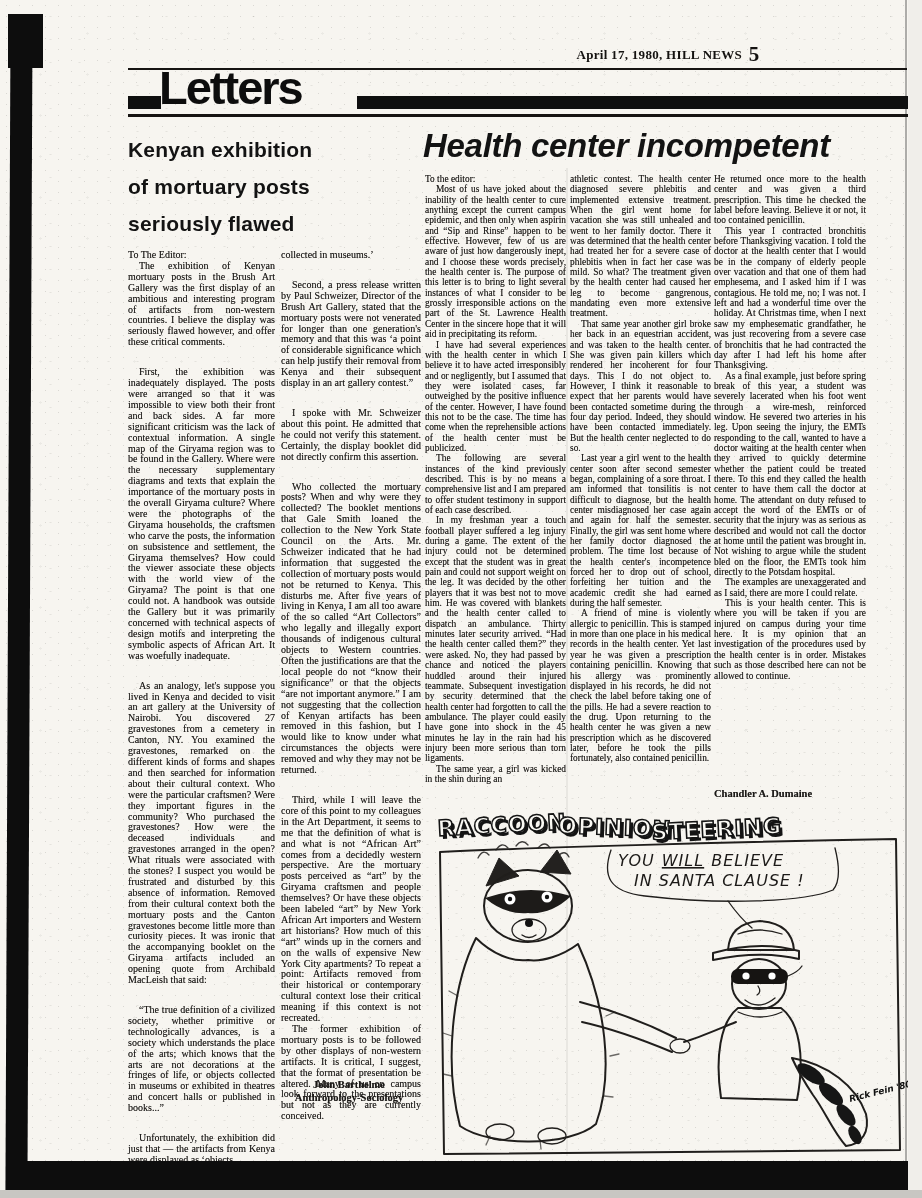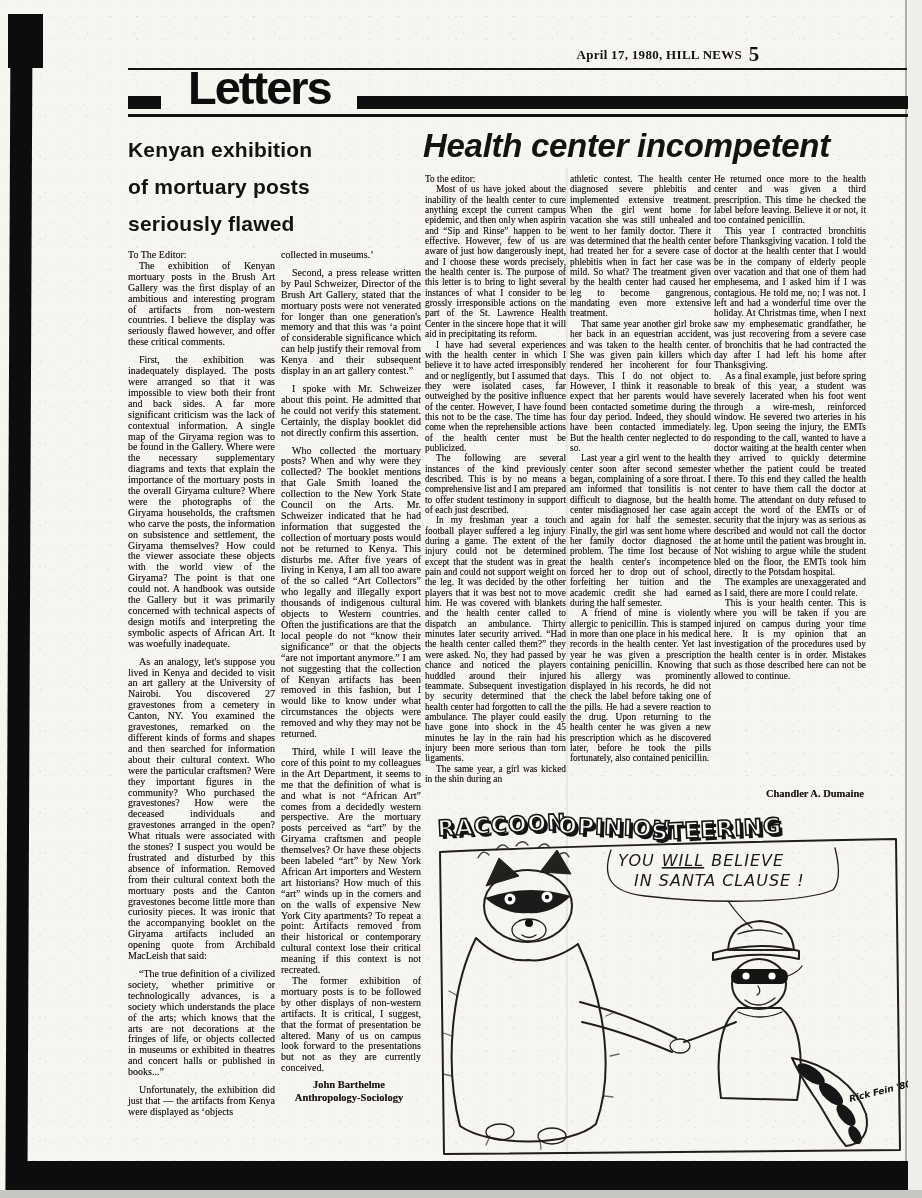--- a/index.html
+++ b/index.html
@@ -26,49 +26,49 @@
   
   .dateline{position:absolute;left:430px;top:42px;width:476px;text-align:center;
     font-weight:bold;font-size:13px;letter-spacing:.3px;color:#141210;}
   .dateline .pageno{font-size:21px;font-weight:bold;vertical-align:-2px;padding-left:3px;}
   .header-rule{position:absolute;left:128px;top:68px;width:779px;height:2px;background:#161412;}
 
   
   .masthead{position:absolute;left:128px;top:74px;width:780px;height:48px;}
   .mh-bar-left{position:absolute;left:0;top:22px;width:33px;height:13px;background:#0f0f0f;}
   .mh-title{position:absolute;left:31px;top:-10px;font-family:"Liberation Sans",sans-serif;
-    font-weight:900;font-size:47px;line-height:48px;letter-spacing:-2px;color:#0d0d0d;margin-left:29px;}
+    font-weight:900;font-size:47px;line-height:48px;letter-spacing:-2px;color:#0d0d0d;}
   .mh-bar-right{position:absolute;left:229px;right:0;top:22px;height:13px;background:#0f0f0f;}
   .mh-rule{position:absolute;left:0;right:0;top:40px;height:3px;background:#161412;}
 
   
   .headline1{position:absolute;left:128px;top:131px;width:302px;
     font-family:"Liberation Sans",sans-serif;font-weight:bold;font-size:21px;color:#131313;}
   .headline1 p{margin:0;line-height:37px;letter-spacing:.2px;}
   .headline2{position:absolute;left:423px;top:127px;width:486px;
     font-family:"Liberation Sans",sans-serif;font-weight:bold;font-style:italic;
     font-size:33px;letter-spacing:-.3px;color:#131313;}
 
   
   .col{position:absolute;text-align:justify;color:#1c1a18;text-shadow:0 0 .4px rgba(28,26,24,.55);}
   .col p{margin:0;text-indent:11px;}
   .col p.noindent{text-indent:0;}
   .l1{font-size:10px;line-height:10.9px;}
-  .l1 p.gap{margin-top:7px;}
+  .l1 p.gap{margin-top:19px;}
   .l2{font-size:9.4px;line-height:10.35px;}
   .l2 p.gap{}
   .l1c1{left:128px;top:250px;width:147px;}
   .l1c2{left:281px;top:250px;width:140px;}
   .l2c1{left:425px;top:174px;width:141px;}
   .l2c2{left:570px;top:174px;width:141px;}
   .l2c3{left:714px;top:174px;width:152px;}
 
   .sig{position:absolute;font-weight:bold;text-shadow:0 0 .4px rgba(28,26,24,.55);}
   .sig1{left:281px;top:1078px;width:136px;text-align:center;font-size:10.5px;line-height:13px;}
-  .sig2{left:714px;top:788px;width:150px;text-align:right;font-size:10.5px;font-family:Liberation Serif, serif;}
+  .sig2{left:714px;top:788px;width:150px;font-size:10.5px;font-family:Liberation Serif, serif;}
 
   
   .cartoon{position:absolute;left:430px;top:806px;width:478px;height:352px;}
   .ct-title{font-family:"DejaVu Sans",sans-serif;font-weight:bold;font-size:22px;letter-spacing:1px;}
   .ct-title .shadow{fill:#141414;}
   .ct-title .face{fill:#fbfaf5;stroke:#141414;stroke-width:1.6px;}
   .ct-speech{font-family:"DejaVu Sans",sans-serif;font-style:italic;font-size:16px;fill:#1c1a18;letter-spacing:1px;}
   .ct-speech .u{text-decoration:underline;}
   .ct-sig{font-family:"DejaVu Sans",sans-serif;font-style:italic;font-weight:bold;font-size:9px;fill:#111;}
   .ln{fill:none;stroke:#201e1c;stroke-width:2;stroke-linecap:round;stroke-linejoin:round;}
@@ -121,21 +121,21 @@
     </div>
   <div class="sig sig1">
     <div>John Barthelme</div>
     <div>Anthropology-Sociology</div>
   </div>
 
   <div class="col l2 l2c1">
       <p class="noindent">To the editor:</p>
       <p>Most of us have joked about the inability of the health center to cure anything except the current campus epidemic, and then only when aspirin and “Sip and Rinse” happen to be effective. However, few of us are aware of just how dangerously inept, and I choose these words precisely, the health center is. The purpose of this letter is to bring to light several instances of what I consider to be grossly irresponsible actions on the part of the St. Lawrence Health Center in the sincere hope that it will aid in precipitating its reform.</p>
       <p>I have had several experiences with the health center in which I believe it to have acted irresponsibly and or negligently, but I assumed that they were isolated cases, far outweighed by the positive influence of the center. However, I have found this not to be the case. The time has come when the reprehensible actions of the health center must be publicized.</p>
-      <p>The following are several instances of the kind previously described. This is by no means a comprehensive list and I am prepared to offer student testimony in support of each just described.</p>
+      <p>The following are several instances of the kind previously described. This is by no means a comprehensive list and I am prepared to offer student testimony in support of each case described.</p>
       <p>In my freshman year a touch football player suffered a leg injury during a game. The extent of the injury could not be determined except that the student was in great pain and could not support weight on the leg. It was decided by the other players that it was best not to move him. He was covered with blankets and the health center called to dispatch an ambulance. Thirty minutes later security arrived. “Had the health center called them?” they were asked. No, they had passed by chance and noticed the players huddled around their injured teammate. Subsequent investigation by security determined that the health center had forgotten to call the ambulance. The player could easily have gone into shock in the 45 minutes he lay in the rain had his injury been more serious than torn ligaments.</p>
       <p>The same year, a girl was kicked in the shin during an</p>
     </div>
   <div class="col l2 l2c2">
       <p class="noindent">athletic contest. The health center diagnosed severe phlebitis and implemented extensive treatment. When the girl went home for vacation she was still unhealed and went to her family doctor. There it was determined that the health center had treated her for a severe case of phlebitis when in fact her case was mild. So what? The treatment given by the health center had caused her leg to become gangrenous, mandating even more extensive treatment.</p>
       <p class="gap">That same year another girl broke her back in an equestrian accident, and was taken to the health center. She was given pain killers which rendered her incoherent for four days. This I do not object to. However, I think it reasonable to expect that her parents would have been contacted sometime during the four day period. Indeed, they should have been contacted immediately. But the health center neglected to do so.</p>
       <p>Last year a girl went to the health center soon after second semester began, complaining of a sore throat. I am informed that tonsilitis is not difficult to diagnose, but the health center misdiagnosed her case again and again for half the semester. Finally, the girl was sent home where her family doctor diagnosed the problem. The time lost because of the health center's incompetence forced her to drop out of school, forfeiting her tuition and the academic credit she had earned during the half semester.</p>
       <p class="gap">A friend of mine is violently allergic to penicillin. This is stamped in more than one place in his medical records in the health center. Yet last year he was given a prescription containing penicillin. Knowing that his allergy was prominently displayed in his records, he did not check the label before taking one of the pills. He had a severe reaction to the drug. Upon returning to the health center he was given a new prescription which as he discovered later, before he took the pills fortunately, also contained penicillin.</p>
     </div>
   <div class="col l2 l2c3">

